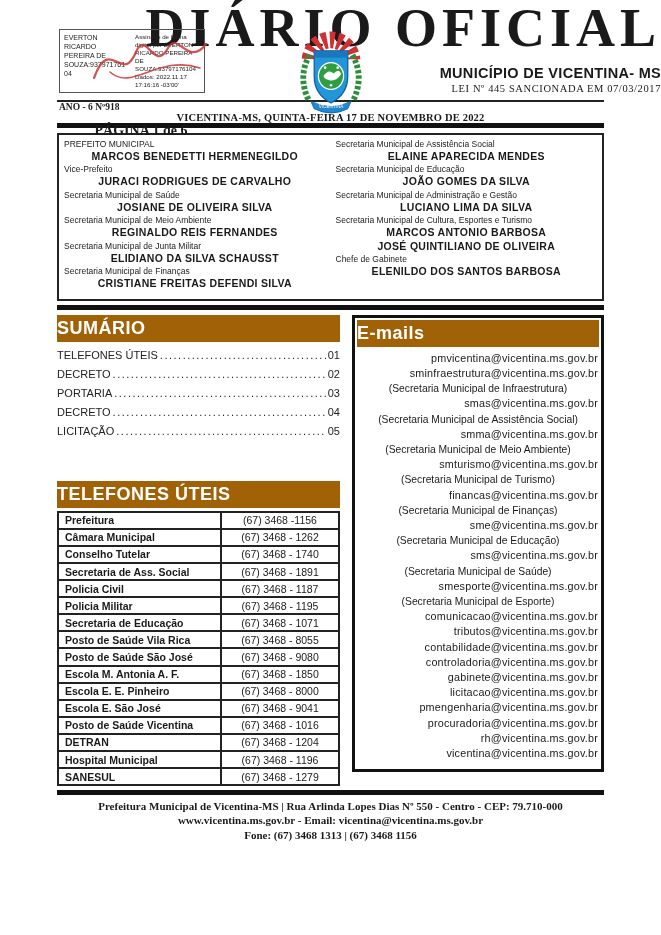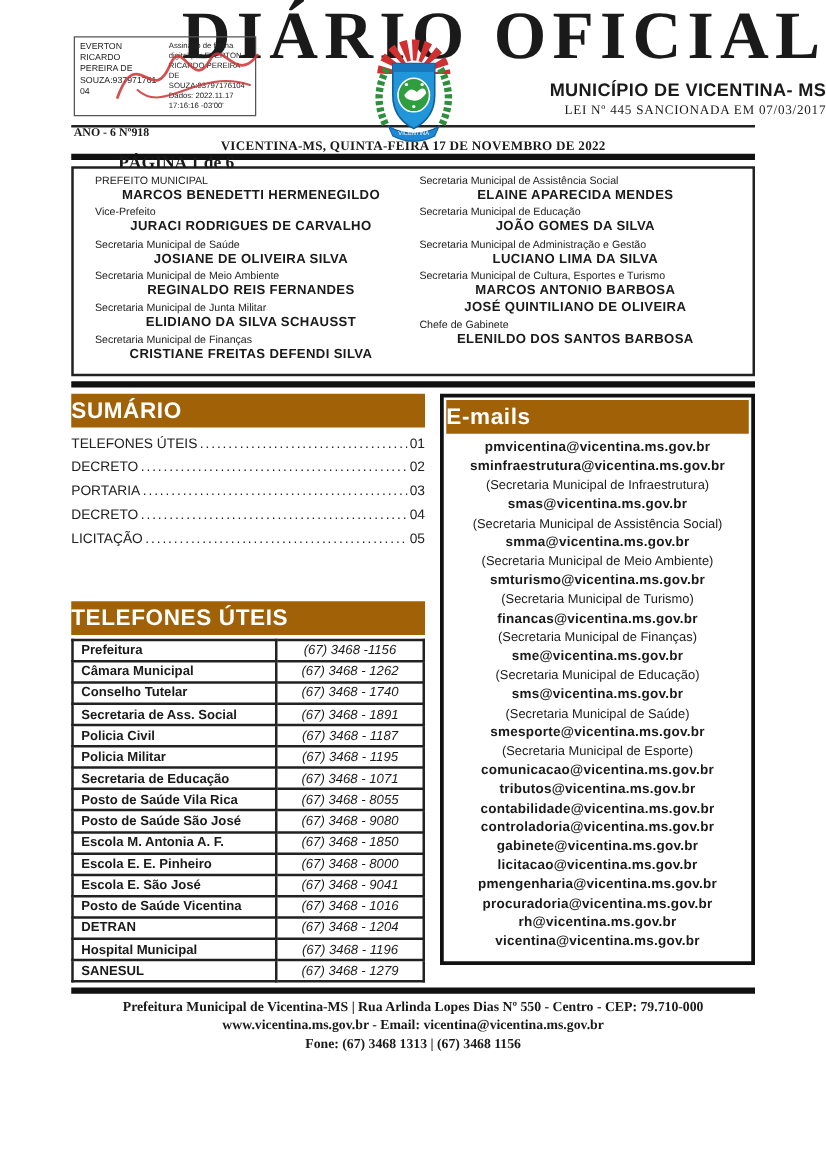--- a/index.html
+++ b/index.html
@@ -29,21 +29,21 @@
   .edition-bar{margin:6px 57px 0;border-top:2px solid #222;border-bottom:5px solid #111;
                display:flex;align-items:stretch;height:21px;flex-direction:column;}
   .ed-cell{display:flex;align-items:center;font-weight:bold;}
   .ed-left{width:86px;font-size:9.5px;padding-left:2px;}
   .ed-sep{width:1px;background:#222;}
   .ed-center{flex:1;justify-content:center;font-size:10.5px;letter-spacing:.2px;}
   .ed-right{width:168px;justify-content:center;font-size:14px;}
 
   
   .officials{margin:5px 57px 0;border:2px solid #222;display:flex;
-             padding:3px 12px 8px;font-family:"Liberation Sans",sans-serif;}
+             padding:3px 0 8px;font-family:"Liberation Sans",sans-serif;}
   .off-col{width:50%;}
   .official .role{font-size:8.5px;line-height:12px;padding-left:5px;color:#222;}
   .official .oname{font-size:10.5px;font-weight:bold;text-align:center;line-height:13.5px;letter-spacing:.3px;}
 
   .rule-thick{height:5px;background:#111;margin:4px 57px 0;}
 
   
   .content{margin:5px 57px 0;display:flex;gap:12px;align-items:flex-start;}
   .col-left{width:283px;}
   .col-right{flex:1;}
@@ -54,25 +54,25 @@
   .toc-item{display:flex;align-items:baseline;font-family:"Liberation Sans",sans-serif;
             font-size:11px;line-height:19px;color:#222;}
   .toc-leader{flex:1;overflow:hidden;white-space:nowrap;margin:0 2px;letter-spacing:1.5px;color:#222;}
   .toc-leader::after{content:"...................................................................................................";}
 
   .phones{margin-top:40px;}
   .phone-table{width:100%;border-collapse:collapse;margin-top:3px;}
   .phone-table td{border:2px solid #222;font-family:"Liberation Sans",sans-serif;
                   font-size:10.5px;padding:1px 6px;height:13.1px;}
   td.pname{font-weight:bold;width:58%;}
-  td.pnum{font-style:italic;text-align:center;margin-top:36px;}
+  td.pnum{text-align:center;margin-top:36px;}
 
   .emails-box{border:3px solid #111;padding:2px;}
   .emails-body{padding:4px 1px 6px;text-align:center;font-family:"Liberation Sans",sans-serif;}
-  .email-addr{font-weight:bold;font-size:10.8px;line-height:15.2px;letter-spacing:.2px;}
+  .email-addr{font-weight:normal;font-size:10.8px;line-height:15.2px;letter-spacing:.2px;text-align:right;}
   .email-dept{font-size:10.3px;line-height:15.2px;}
 
   
   .footer{text-align:center;font-weight:bold;font-size:11px;margin-top:4px;line-height:14.2px;}
 </style>
 </head>
 <body>
 
 <div class="page">
 

